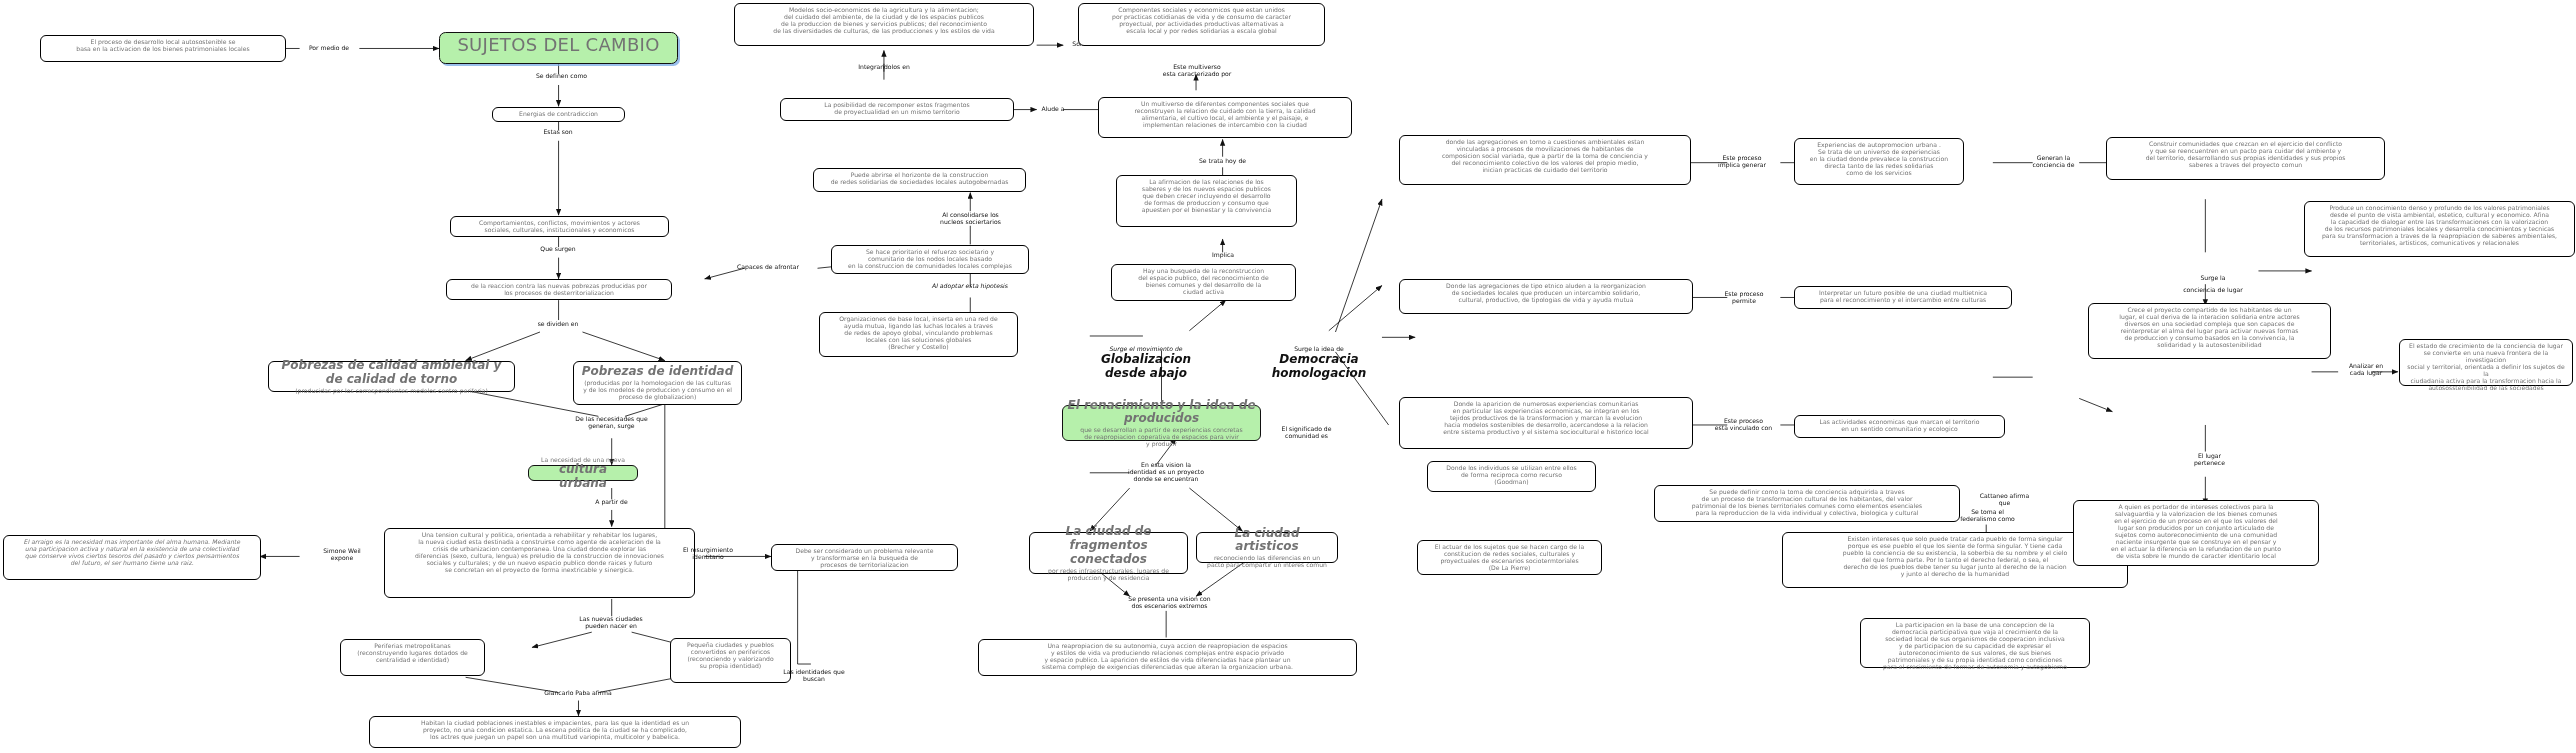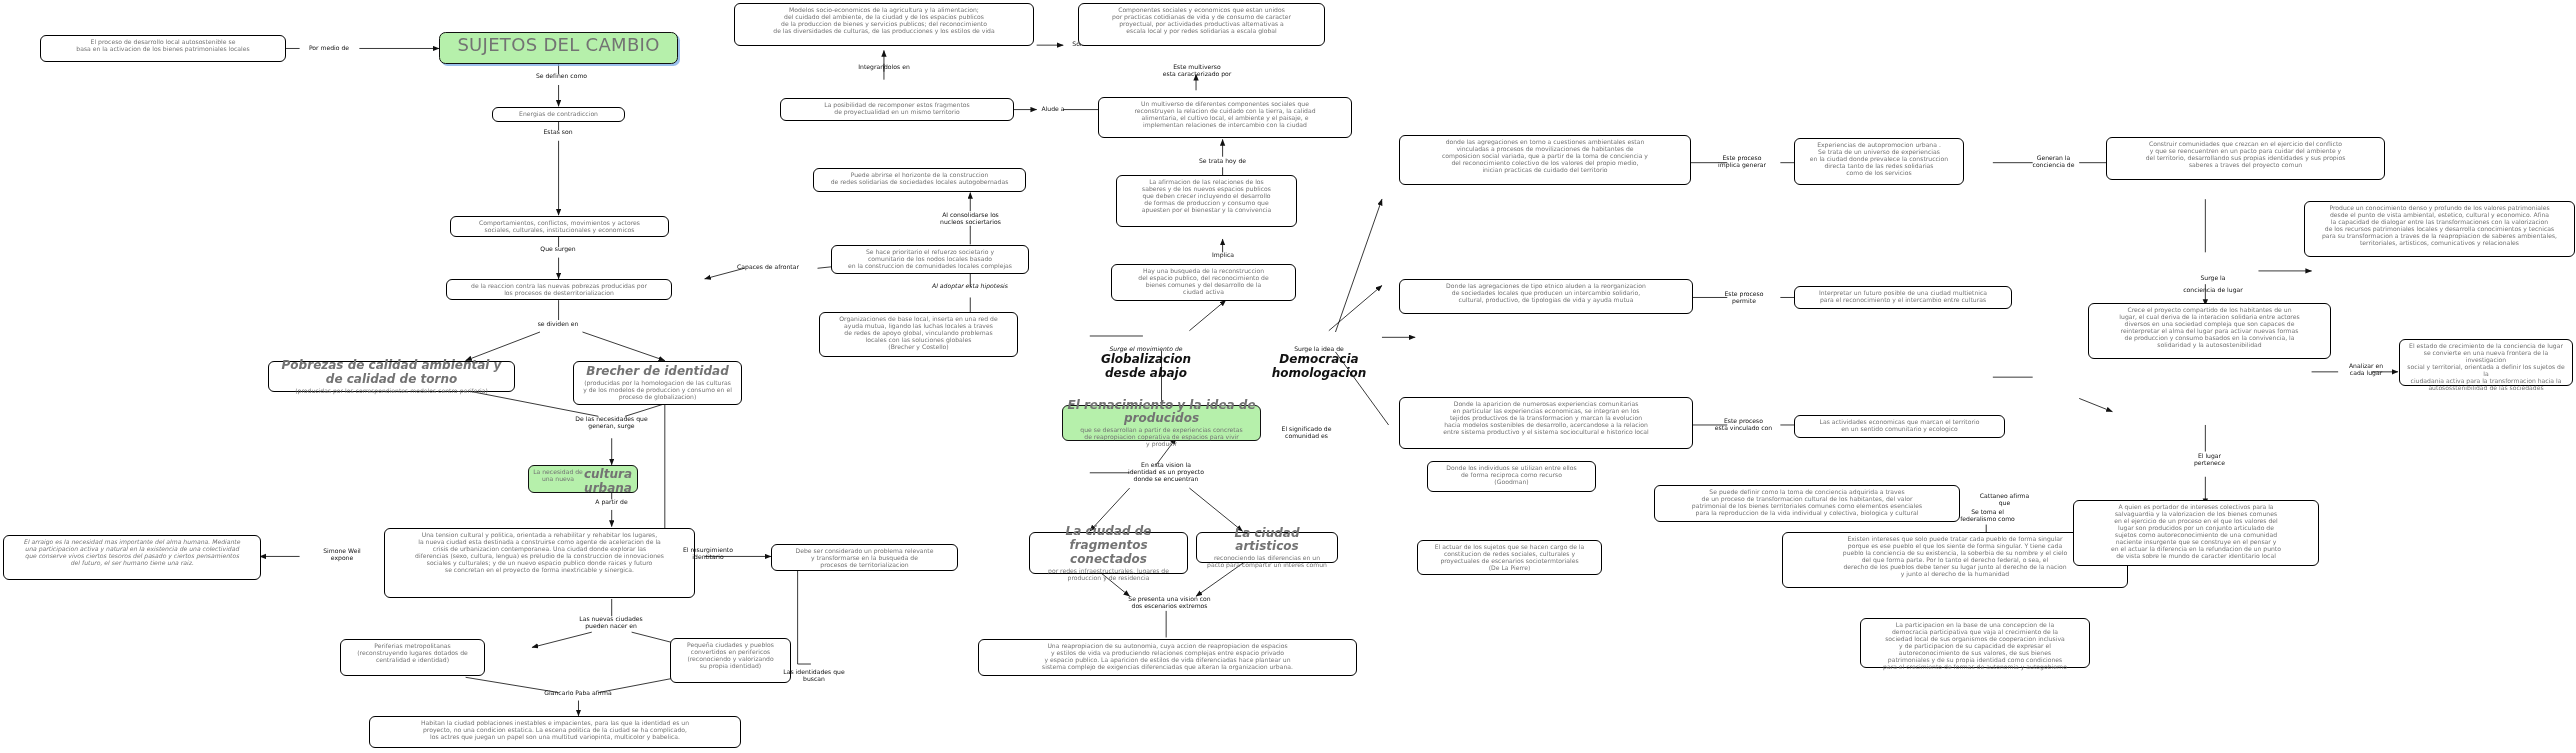--- a/index.html
+++ b/index.html
@@ -201,30 +201,30 @@
   </div>
 
   <span class="lbl f9" style="left:528px;top:320px;width:60px;">se dividen en</span>
 
   <div class="node" style="left:268px;top:361px;width:247px;height:31px;flex-direction:column;">
     <span class="bi f10">Pobrezas de calidad ambiental y de calidad de torno</span>
     <span class="f9">(producidas por los correspondientes modelos centro-periferia)</span>
   </div>
 
   <div class="node" style="left:573px;top:361px;width:169px;height:44px;flex-direction:column;">
-    <span class="bi f10">Brecher de identidad</span>
+    <span class="bi f10">Pobrezas de identidad</span>
     <span class="f9">(producidas por la homologacion de las culturas
 y de los modelos de produccion y consumo en el
 proceso de globalizacion)</span>
   </div>
 
   <span class="lbl f9" style="left:565px;top:415px;width:93px;">De las necesidades que
 generan, surge</span>
 
-  <div class="node green" style="left:528px;top:465px;width:110px;height:28px;flex-direction:row;">
+  <div class="node green" style="left:528px;top:465px;width:110px;height:16px;flex-direction:column;">
     <span class="f9">La necesidad de una nueva</span>
     <span class="bi f10">cultura urbana</span>
   </div>
 
   <span class="lbl f9" style="left:585px;top:498px;width:53px;">A partir de</span>
 
   <div class="node f9" style="left:384px;top:528px;width:311px;height:70px;">
     <span>Una tension cultural y politica, orientada a rehabilitar y rehabitar los lugares,
 la nueva ciudad esta destinada a construirse como agente de aceleracion de la
 crisis de urbanizacion contemporanea. Una ciudad donde explorar las

